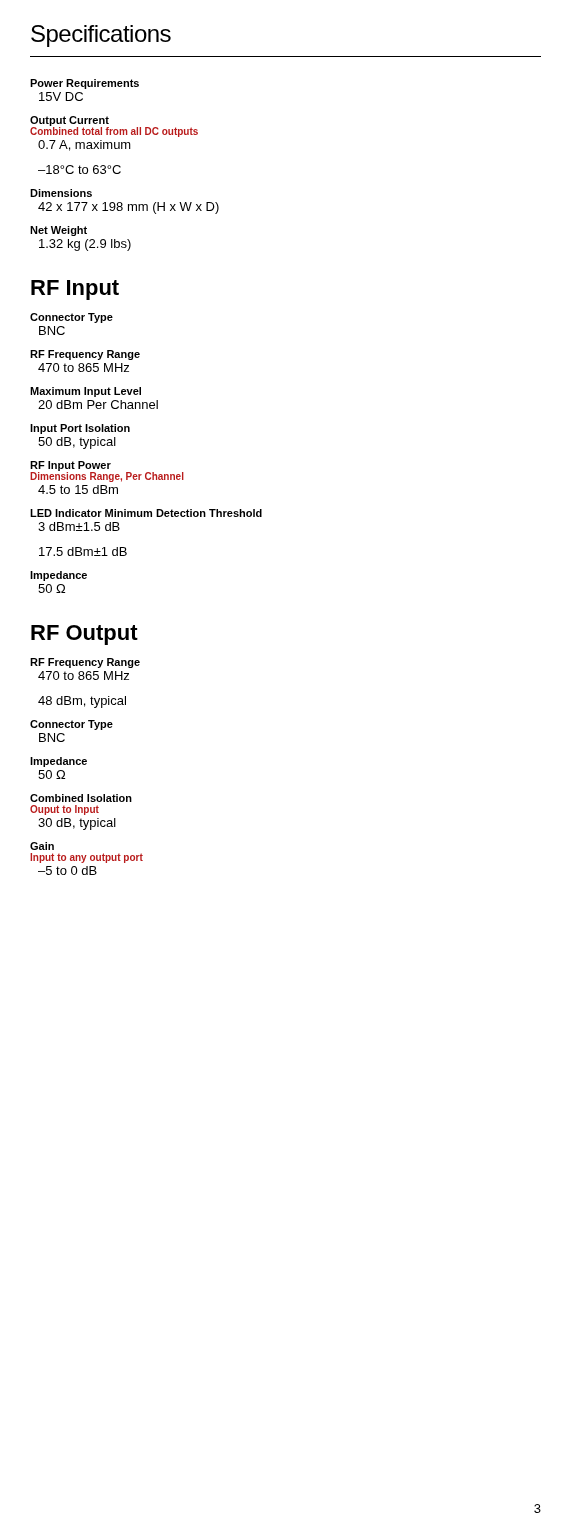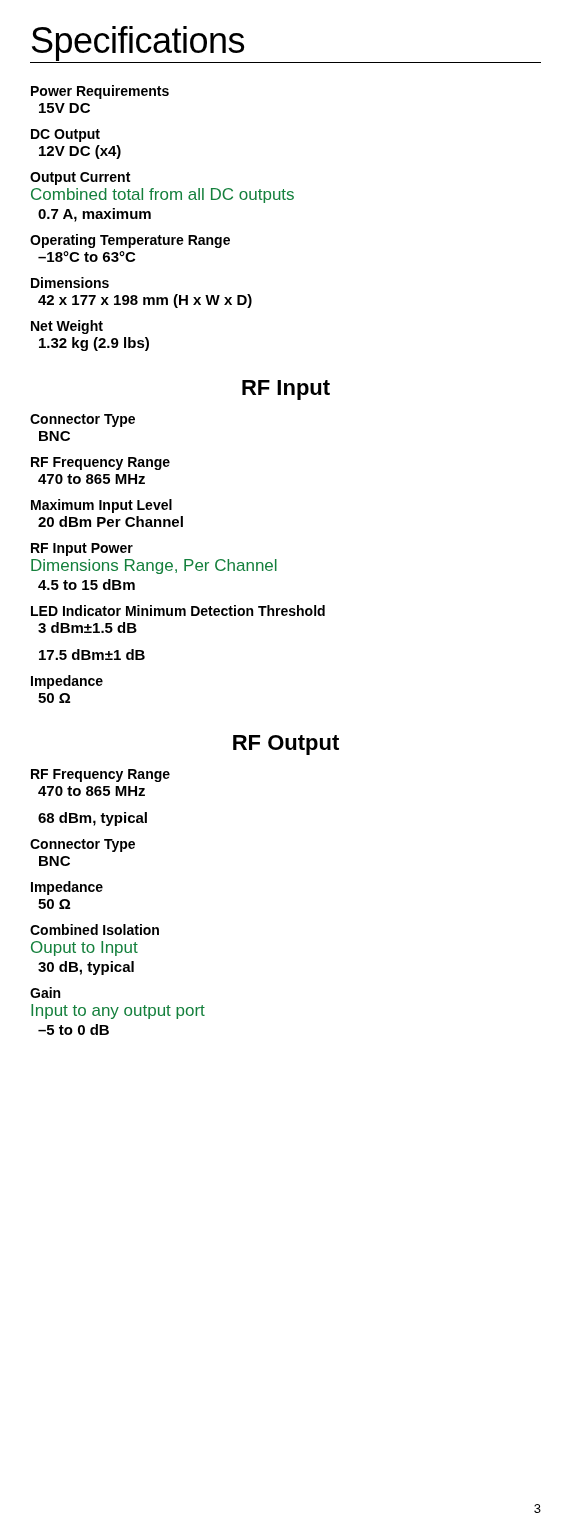--- a/index.html
+++ b/index.html
@@ -12,61 +12,60 @@
       background: #ffffff;
       font-family: Arial, Helvetica, sans-serif;
       font-size: 14px;
       color: #000000;
       width: 571px;
       min-height: 1536px;
       padding: 20px 30px 40px 30px;
     }
 
     .page-title {
-      font-size: 36px;
+      font-size: 24px;
       font-weight: normal;
+      margin-bottom: 8px;
       letter-spacing: -0.5px;
     }
 
     .title-divider {
       border: none;
       border-top: 1px solid #000000;
       margin-bottom: 20px;
     }
 
     .section-heading {
       font-size: 22px;
       font-weight: bold;
       margin-top: 24px;
       margin-bottom: 10px;
-      text-align: center;
     }
 
     .spec-block {
       margin-bottom: 10px;
     }
 
     .spec-label {
       font-weight: bold;
-      font-size: 14px;
+      font-size: 11px;
       display: block;
     }
 
     .spec-sublabel {
-      font-size: 17px;
-      color: #15803d;
+      font-size: 10px;
+      color: #b91c1c;
       display: block;
-      font-weight: normal;
+      font-weight: bold;
     }
 
     .spec-value {
-      font-size: 15px;
+      font-size: 13px;
       display: block;
       padding-left: 8px;
-      font-weight: bold;
     }
 
     .page-number {
       position: fixed;
       bottom: 20px;
       right: 30px;
       font-size: 13px;
     }
   </style>
 </head>
@@ -79,30 +78,25 @@
   
 </div>
 
 <div id="sections-container">
     <div>
       <div class="spec-block">
         <span class="spec-label">Power Requirements</span>
         <span class="spec-value">15V DC</span>
       </div>
       <div class="spec-block">
-        <span class="spec-label">DC Output</span>
-        <span class="spec-value">12V DC (x4)</span>
-      </div>
-      <div class="spec-block">
         <span class="spec-label">Output Current</span>
         <span class="spec-sublabel">Combined total from all DC outputs</span>
         <span class="spec-value">0.7 A, maximum</span>
       </div>
       <div class="spec-block">
-        <span class="spec-label">Operating Temperature Range</span>
         <span class="spec-value">–18°C to 63°C</span>
       </div>
       <div class="spec-block">
         <span class="spec-label">Dimensions</span>
         <span class="spec-value">42 x 177 x 198 mm (H x W x D)</span>
       </div>
       <div class="spec-block">
         <span class="spec-label">Net Weight</span>
         <span class="spec-value">1.32 kg (2.9 lbs)</span>
       </div>
@@ -115,20 +109,24 @@
       </div>
       <div class="spec-block">
         <span class="spec-label">RF Frequency Range</span>
         <span class="spec-value">470 to 865 MHz</span>
       </div>
       <div class="spec-block">
         <span class="spec-label">Maximum Input Level</span>
         <span class="spec-value">20 dBm Per Channel</span>
       </div>
       <div class="spec-block">
+        <span class="spec-label">Input Port Isolation</span>
+        <span class="spec-value">50 dB, typical</span>
+      </div>
+      <div class="spec-block">
         <span class="spec-label">RF Input Power</span>
         <span class="spec-sublabel">Dimensions Range, Per Channel</span>
         <span class="spec-value">4.5 to 15 dBm</span>
       </div>
       <div class="spec-block">
         <span class="spec-label">LED Indicator Minimum Detection Threshold</span>
         <span class="spec-value">3 dBm±1.5 dB</span>
       </div>
       <div class="spec-block">
         <span class="spec-value">17.5 dBm±1 dB</span>
@@ -138,21 +136,21 @@
         <span class="spec-value">50 Ω</span>
       </div>
     </div>
     <div>
       <h2 class="section-heading">RF Output</h2>
       <div class="spec-block">
         <span class="spec-label">RF Frequency Range</span>
         <span class="spec-value">470 to 865 MHz</span>
       </div>
       <div class="spec-block">
-        <span class="spec-value">68 dBm, typical</span>
+        <span class="spec-value">48 dBm, typical</span>
       </div>
       <div class="spec-block">
         <span class="spec-label">Connector Type</span>
         <span class="spec-value">BNC</span>
       </div>
       <div class="spec-block">
         <span class="spec-label">Impedance</span>
         <span class="spec-value">50 Ω</span>
       </div>
       <div class="spec-block">

